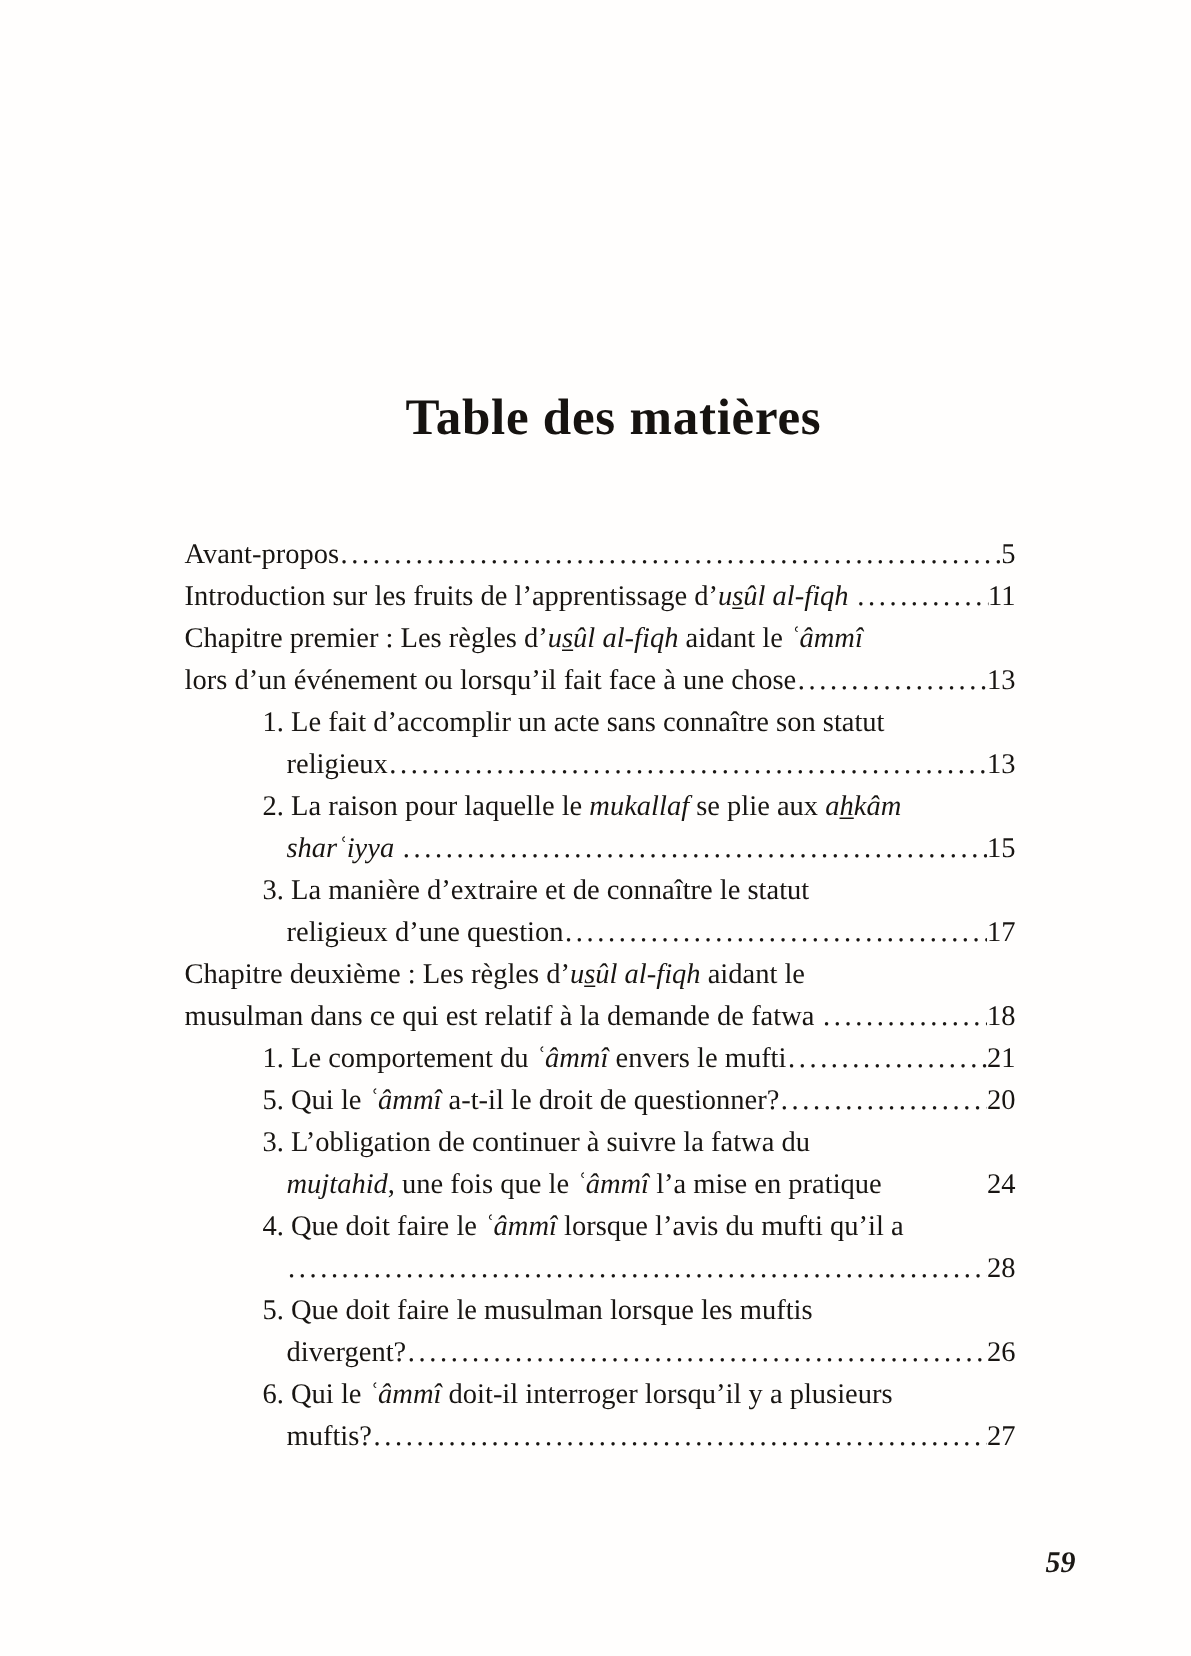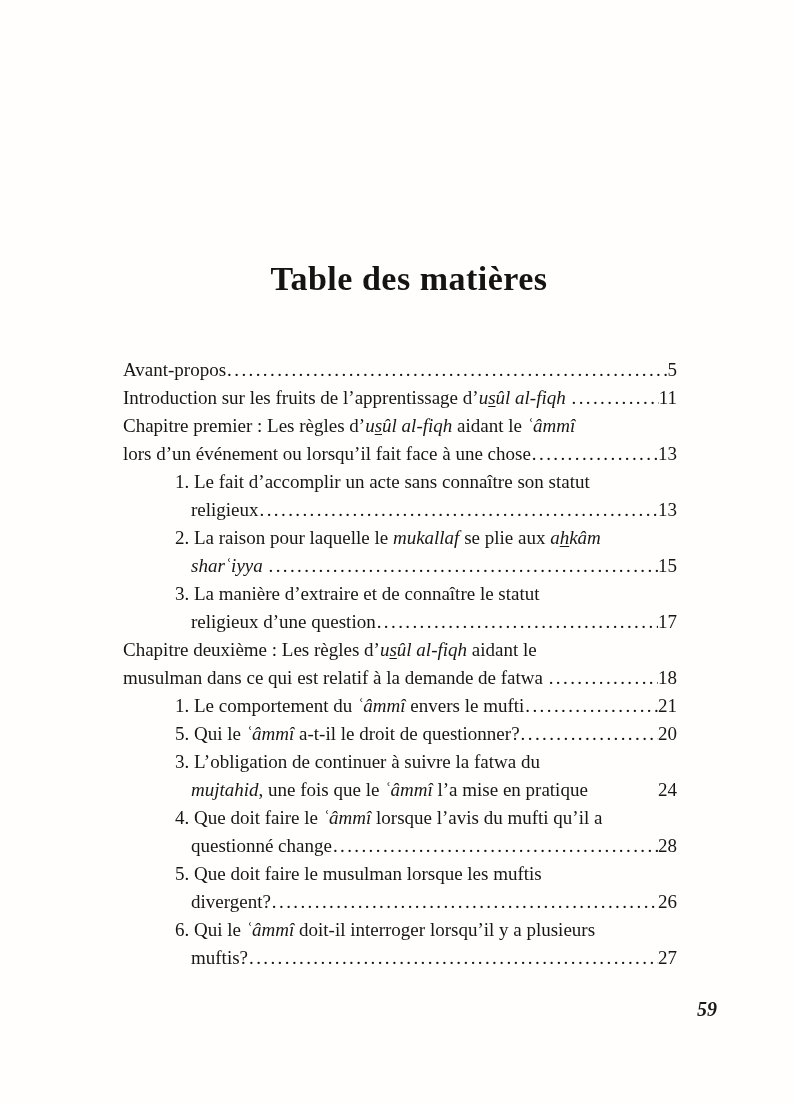--- a/index.html
+++ b/index.html
@@ -45,21 +45,21 @@
     overflow: hidden;
     white-space: nowrap;
     letter-spacing: 2.4px;
     margin-left: 1px;
   }
   .pg { flex: 0 0 auto; }
   .it { font-style: italic; }
   .ul { text-decoration: underline; text-underline-offset: 2px; }
   .folio {
     position: absolute;
-    top: 998px;
+    top: 1031px;
     right: 77px;
     font-size: 20px;
     font-style: italic;
     font-weight: 700;
     color: #1b1815;
   }
 </style>
 </head>
 <body>
 
@@ -131,21 +131,20 @@
       </div>
       <div class="line l1-cont">
         <span class="txt"><span class="it">mujtahid</span><span>, une fois que le </span><span class="it">ʿâmmî</span><span> l’a mise en pratique</span></span>
         <span class="fill"></span>
         <span class="pg">24</span>
       </div>
       <div class="line l1-first">
         <span class="txt"><span>4. Que doit faire le </span><span class="it">ʿâmmî</span><span> lorsque l’avis du mufti qu’il a</span></span>
       </div>
       <div class="line l1-cont">
-        <span class="txt"><span>questionné change</span></span>
         <span class="fill">............................................................................................................................................</span>
         <span class="pg">28</span>
       </div>
       <div class="line l1-first">
         <span class="txt"><span>5. Que doit faire le musulman lorsque les muftis</span></span>
       </div>
       <div class="line l1-cont">
         <span class="txt"><span>divergent?</span></span>
         <span class="fill">............................................................................................................................................</span>
         <span class="pg">26</span>

